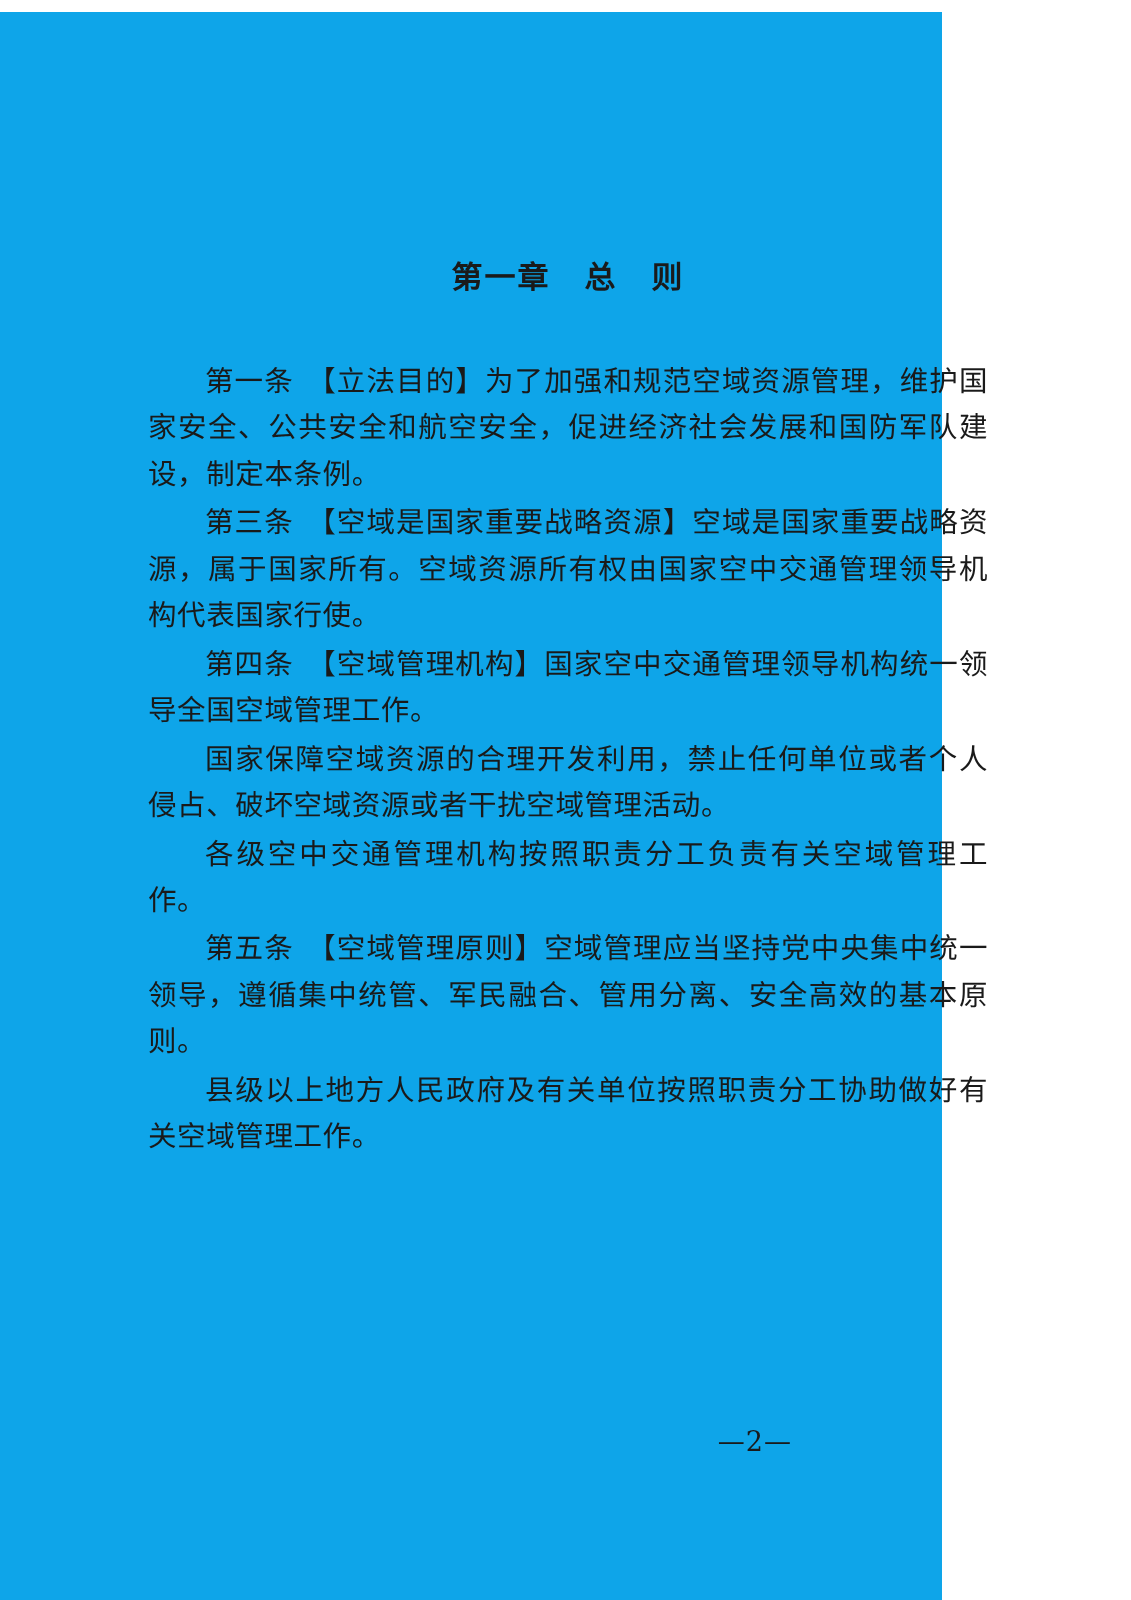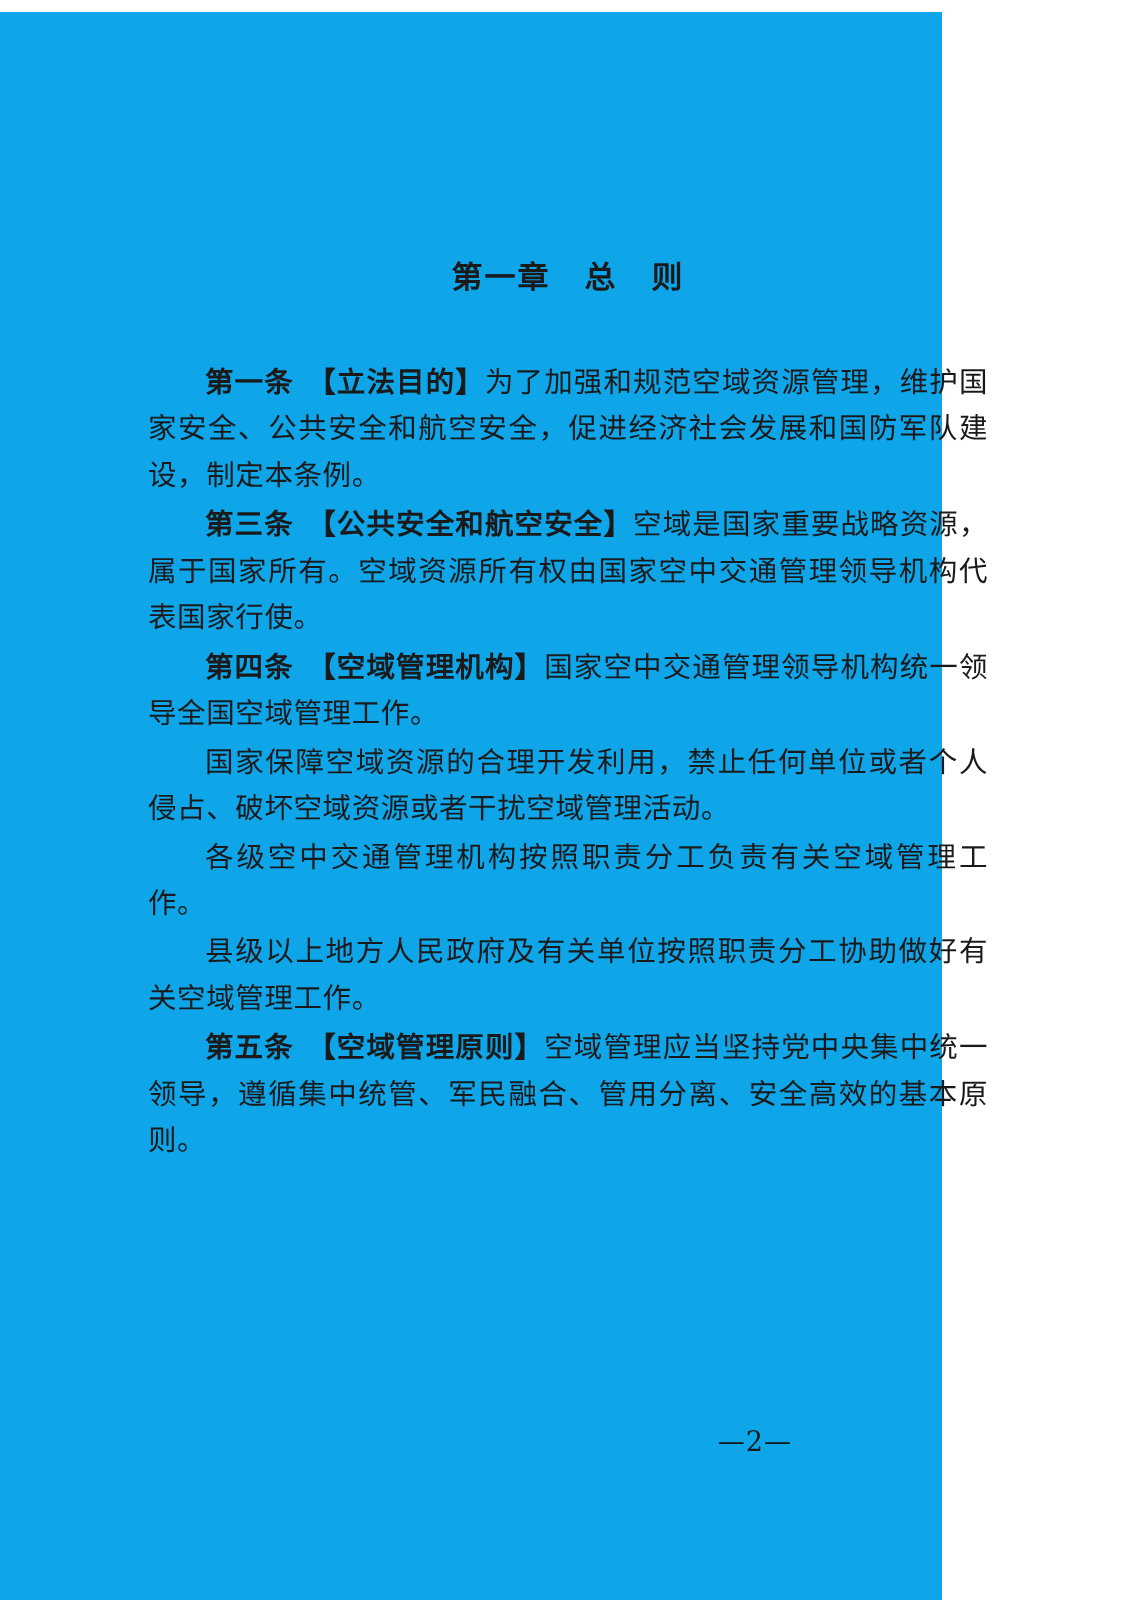--- a/index.html
+++ b/index.html
@@ -47,24 +47,24 @@
     font-size: 28.5px;
     line-height: 1.63;
     text-align: justify;
     text-justify: inter-ideograph;
     margin: 0 0 2px 0;
     text-indent: 2em;
     font-family: "DejaVu Serif", "Liberation Serif", serif;
     letter-spacing: 0.6px;
   }
   .para .art-no {
-    font-weight: bold;
+    font-weight: normal;
   }
   .para .art-tag {
-    font-weight: bold;
+    font-weight: normal;
   }
   .para .sp {
     display: inline-block;
     width: 0.45em;
   }
   .page-number {
     position: absolute;
     right: 150px;
     bottom: 155px;
     font-size: 27px;
@@ -82,40 +82,40 @@
     <h1 class="chapter-title">
       <span>第一章</span><span class="gap"></span><span>总</span><span class="gap"></span><span>则</span>
     </h1>
 
     <p class="para">
       <span class="art-no">第一条</span><span class="sp"></span><span class="art-tag">【立法目的】</span><span>为了加强和规范空域资源管理，维护国家安全、公共安全和航空安全，促进经济社会发展和国防军队建设，制定本条例。</span>
     </p>
 
 
     <p class="para">
-      <span class="art-no">第三条</span><span class="sp"></span><span class="art-tag">【公共安全和航空安全】</span><span>空域是国家重要战略资源，属于国家所有。空域资源所有权由国家空中交通管理领导机构代表国家行使。</span>
+      <span class="art-no">第三条</span><span class="sp"></span><span class="art-tag">【空域是国家重要战略资源】</span><span>空域是国家重要战略资源，属于国家所有。空域资源所有权由国家空中交通管理领导机构代表国家行使。</span>
     </p>
 
     <p class="para">
       <span class="art-no">第四条</span><span class="sp"></span><span class="art-tag">【空域管理机构】</span><span>国家空中交通管理领导机构统一领导全国空域管理工作。</span>
     </p>
 
     <p class="para">
       <span>国家保障空域资源的合理开发利用，禁止任何单位或者个人侵占、破坏空域资源或者干扰空域管理活动。</span>
     </p>
 
     <p class="para">
       <span>各级空中交通管理机构按照职责分工负责有关空域管理工作。</span>
     </p>
 
     <p class="para">
-      <span>县级以上地方人民政府及有关单位按照职责分工协助做好有关空域管理工作。</span>
+      <span class="art-no">第五条</span><span class="sp"></span><span class="art-tag">【空域管理原则】</span><span>空域管理应当坚持党中央集中统一领导，遵循集中统管、军民融合、管用分离、安全高效的基本原则。</span>
     </p>
 
     <p class="para">
-      <span class="art-no">第五条</span><span class="sp"></span><span class="art-tag">【空域管理原则】</span><span>空域管理应当坚持党中央集中统一领导，遵循集中统管、军民融合、管用分离、安全高效的基本原则。</span>
+      <span>县级以上地方人民政府及有关单位按照职责分工协助做好有关空域管理工作。</span>
     </p>
 
   </div>
 
   <div class="page-number">—2—</div>
 
 </div>
 
 </body></html>

